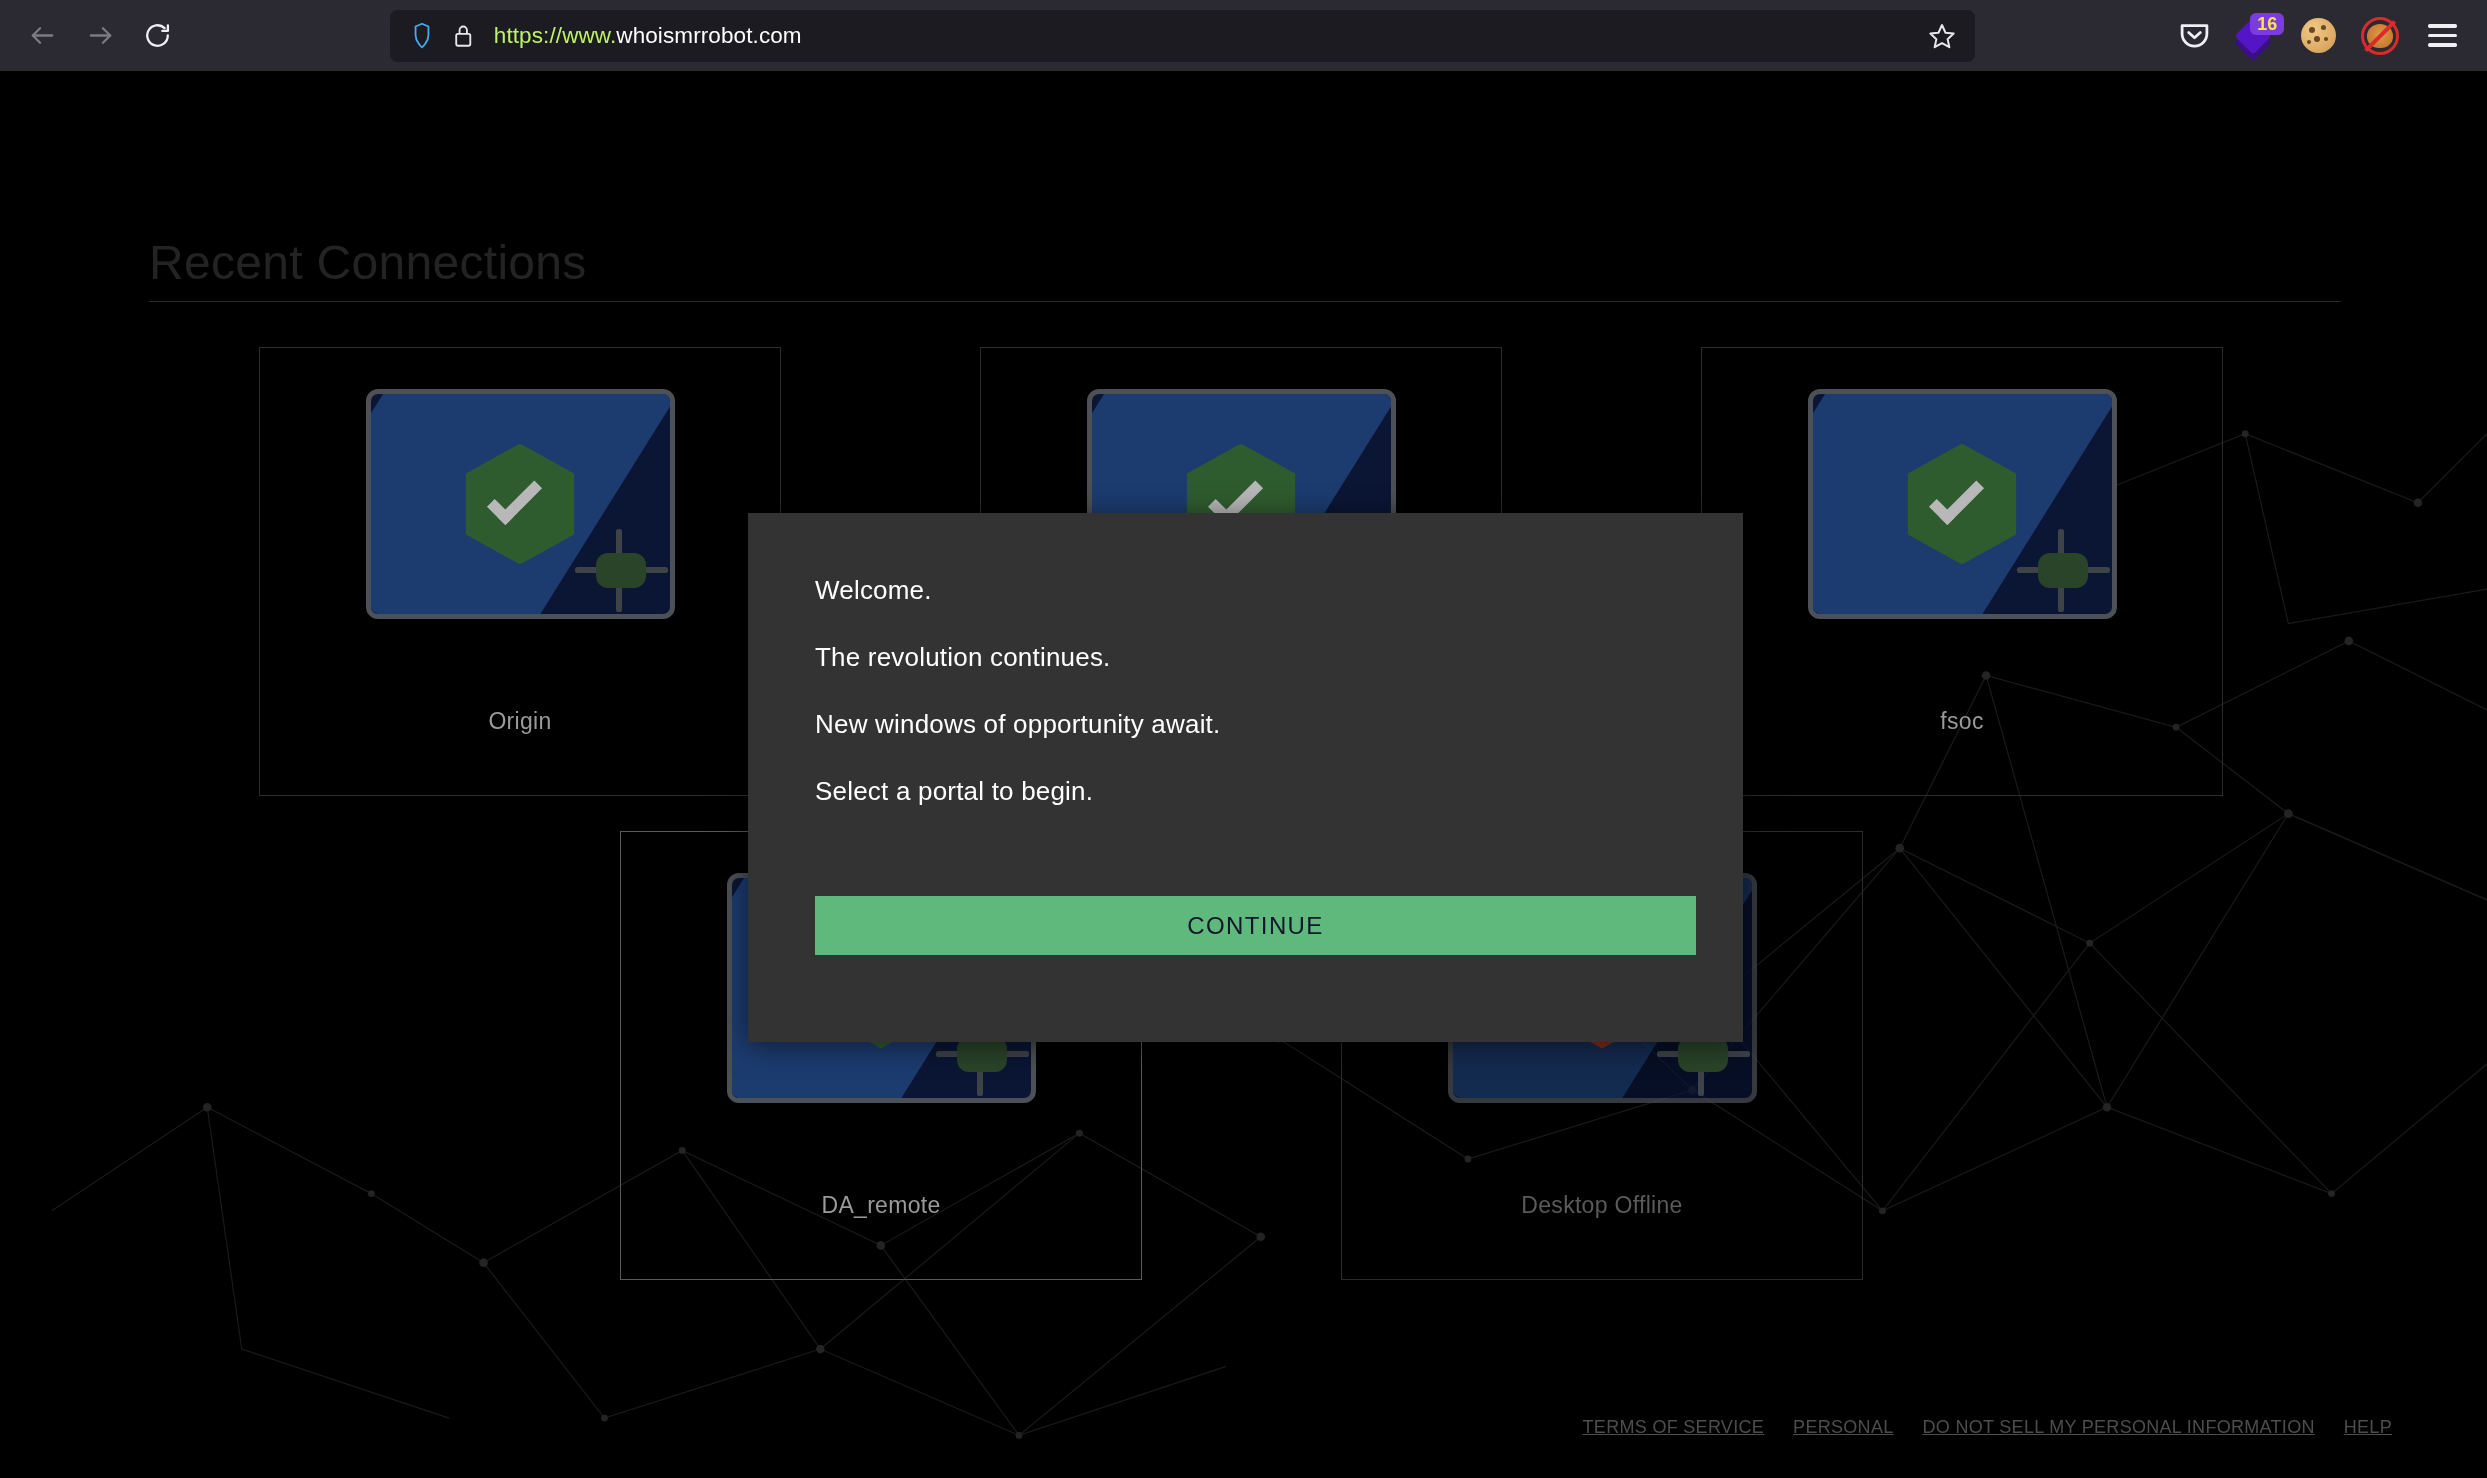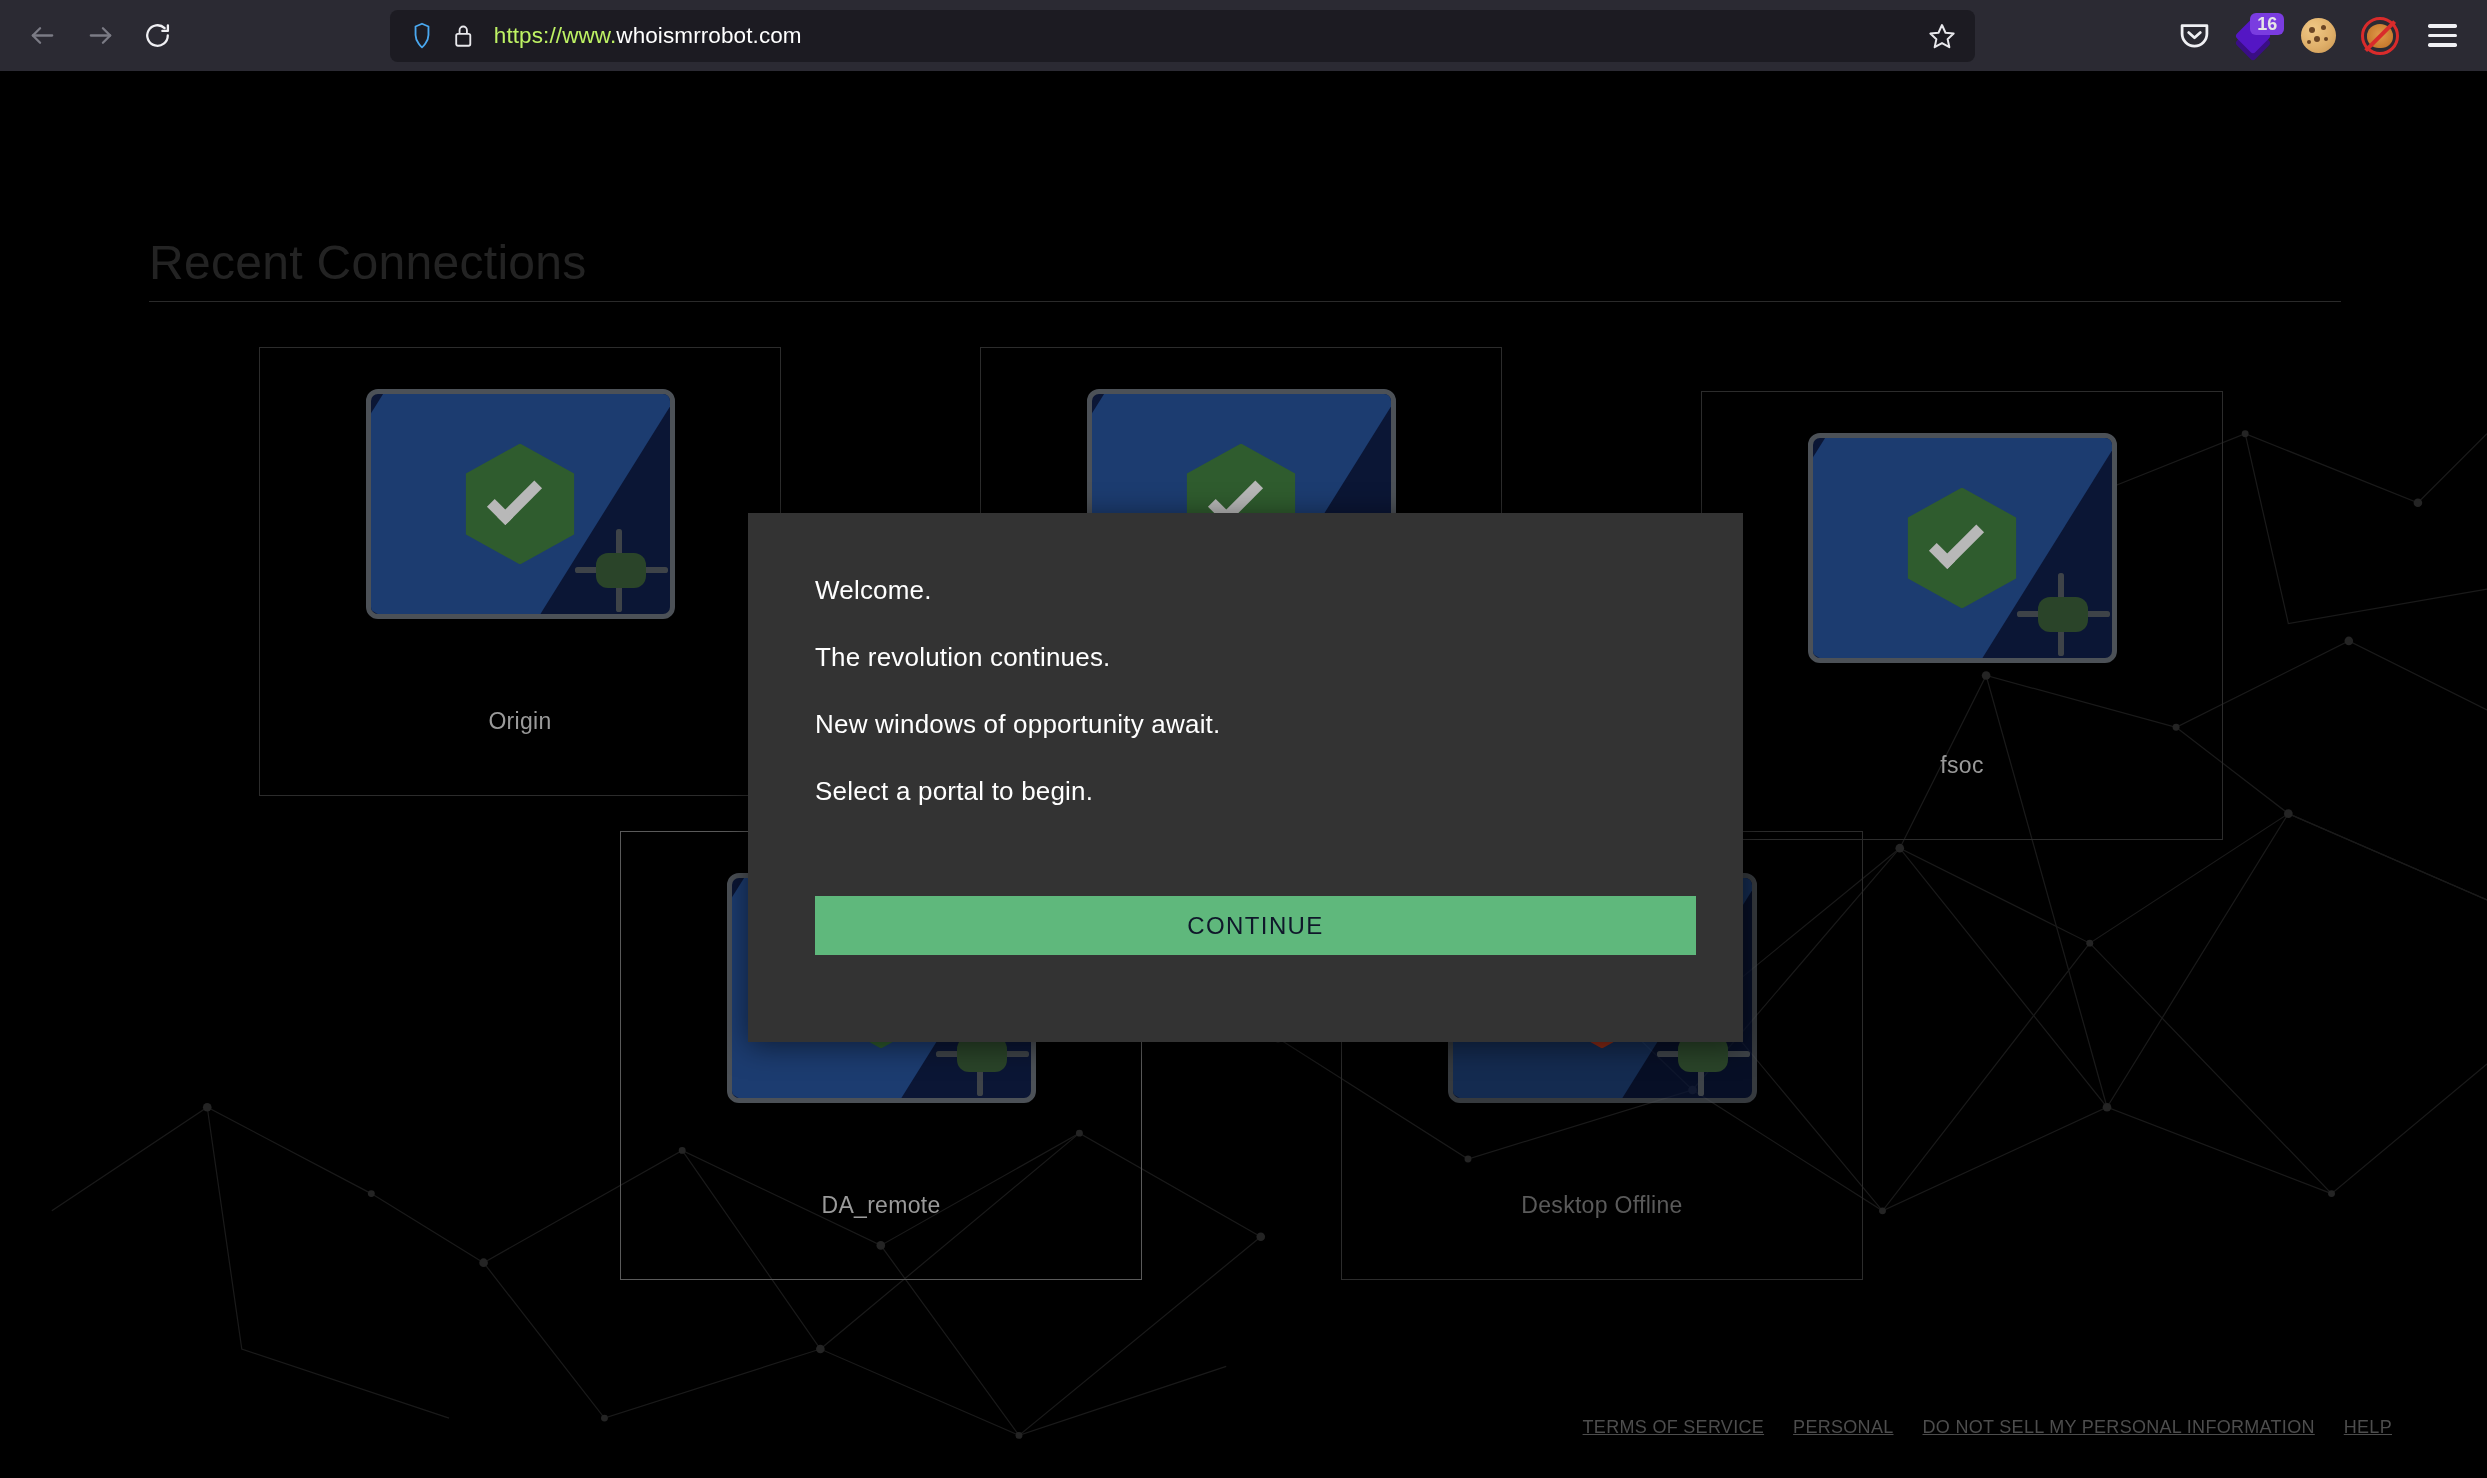--- a/index.html
+++ b/index.html
@@ -108,21 +108,21 @@
     background: #4b12a8;
     transform: rotate(45deg);
     border-radius: 3.5px;
   }
   .layers-icon .d1 { left: 3.5px;  top: 14px; background:#3a0e85; }
   .layers-icon .d2 { left: 3.5px;  top: 7px;  background:#5416c4; }
   .layers-icon .badge {
     position: absolute;
     left: 14px; top: -2.6px;
     background: #7a3ce0;
-    color: #e5e5e5;
+    color: #fde047;
     font-size: 18px;
     font-weight: bold;
     border-radius: 6px;
     padding: 1.7px 7px 2.6px 7px;
     line-height: 1;
     font-family: "Liberation Sans", sans-serif;
   }
 
   .cookie-icon { width: 35px; height: 35px; border-radius: 50%;
     background: radial-gradient(circle at 35% 32%, #f0c886 0%, #e0b06a 55%, #c99450 100%);
@@ -536,21 +536,21 @@
         </div>
         <div class="plug">
           <div class="pin-v"></div>
             <div class="pin-h"></div>
             <div class="body"></div>
         </div>
       </div>
       <div class="card-label"></div>
     </div>
 
-    <div class="card" style="left:1701px; top:276px;margin-top:44px;">
+    <div class="card" style="left:1701px; top:276px;">
       <div class="screen-wrap">
         <div class="screen">
             <div class="diag"></div>
           </div>
         <div class="hexbadge">
           <div class="hex"></div>
             <div class="check"></div>
         </div>
         <div class="plug">
           <div class="pin-v"></div>

